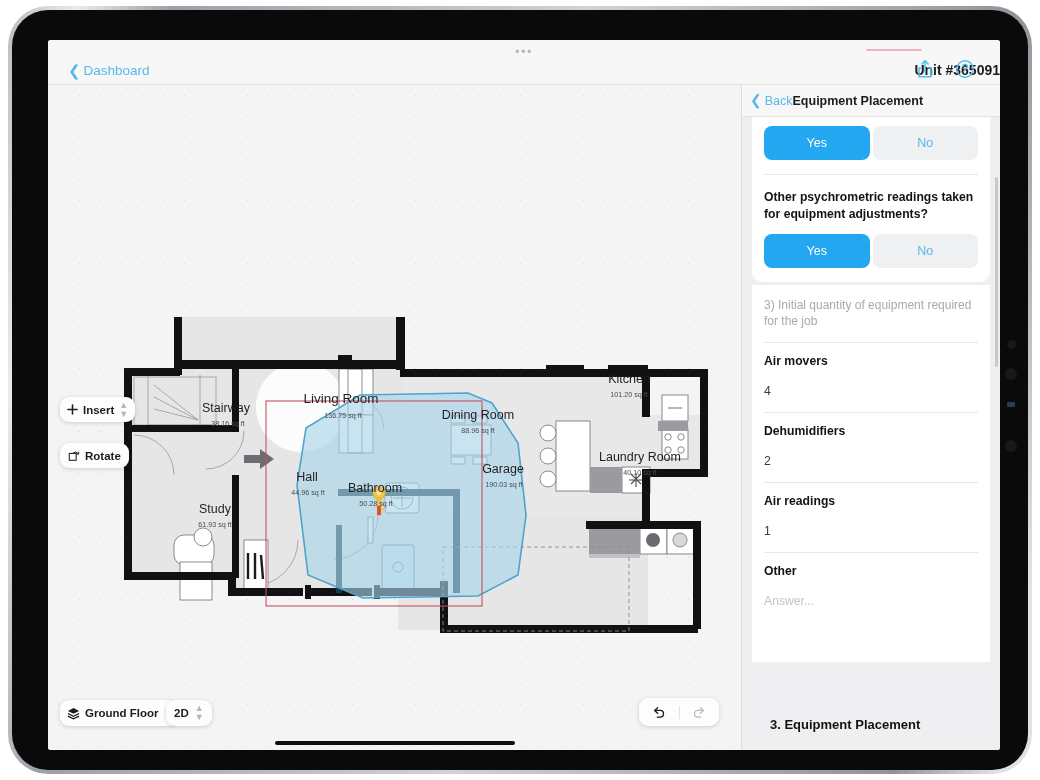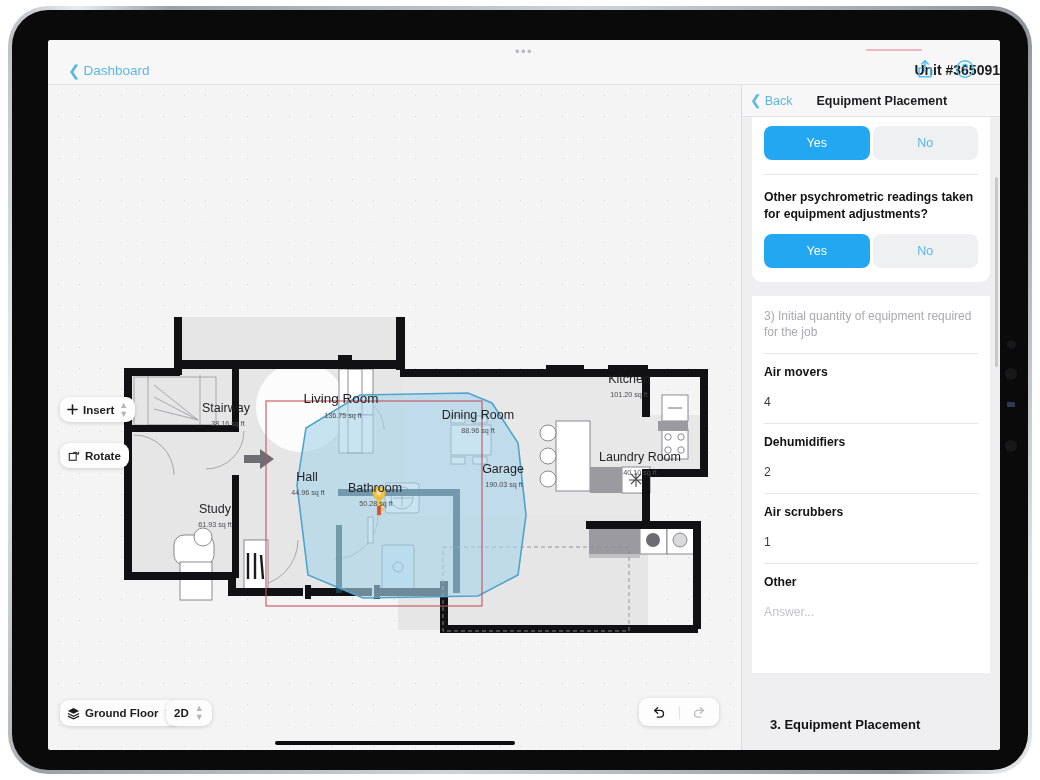--- a/index.html
+++ b/index.html
@@ -154,21 +154,21 @@
     position: relative;
   }
   #panel-back {
     display: flex; align-items: center; gap: 3px;
     margin-left: 8px;
     color: #5ab8e8; font-size: 12.5px; cursor: pointer;
   }
   #panel-back .chev { font-size: 14px; line-height:1; margin-top:-1px; }
   #panel-title {
     font-size: 12.5px; font-weight: 600; color: #1c1c1e;
-    margin-left: 24px;
+    margin-left: 0;
   }
   #panel-scroll {
     position: absolute; left: 0; top: 32px;
     width: 100%; height: 633px;
     overflow: hidden;
   }
   .card {
     background: #ffffff;
     margin: 0 10px;
     border-radius: 10px;
@@ -499,38 +499,38 @@
             </div>
             <div class="divider"></div>
 
             <div class="qtext">Other psychrometric readings taken for equipment adjustments?</div>
             <div class="yesno">
               <button class="sel">Yes</button>
               <button class="unsel">No</button>
             </div>
           </div>
 
-          <div class="card" style="margin-top:14px;border-radius:0;">
+          <div class="card" style="margin-top:3px;border-radius:0;">
             <div class="section-note">3) Initial quantity of equipment required for the job</div>
             <div class="divider"></div>
 
             <div class="field">
               <div class="flabel">Air movers</div>
               <div class="fvalue">4</div>
             </div>
             <div class="divider"></div>
 
             <div class="field">
               <div class="flabel">Dehumidifiers</div>
               <div class="fvalue">2</div>
             </div>
             <div class="divider"></div>
 
             <div class="field">
-              <div class="flabel">Air scrubbers</div>
+              <div class="flabel">Air readings</div>
               <div class="fvalue">1</div>
             </div>
             <div class="divider"></div>
 
             <div class="field" style="padding-bottom:40px;border-radius:0 0 10px 10px;">
               <div class="flabel">Other</div>
               <div class="fvalue ph">Answer...</div>
             </div>
           </div>
 

